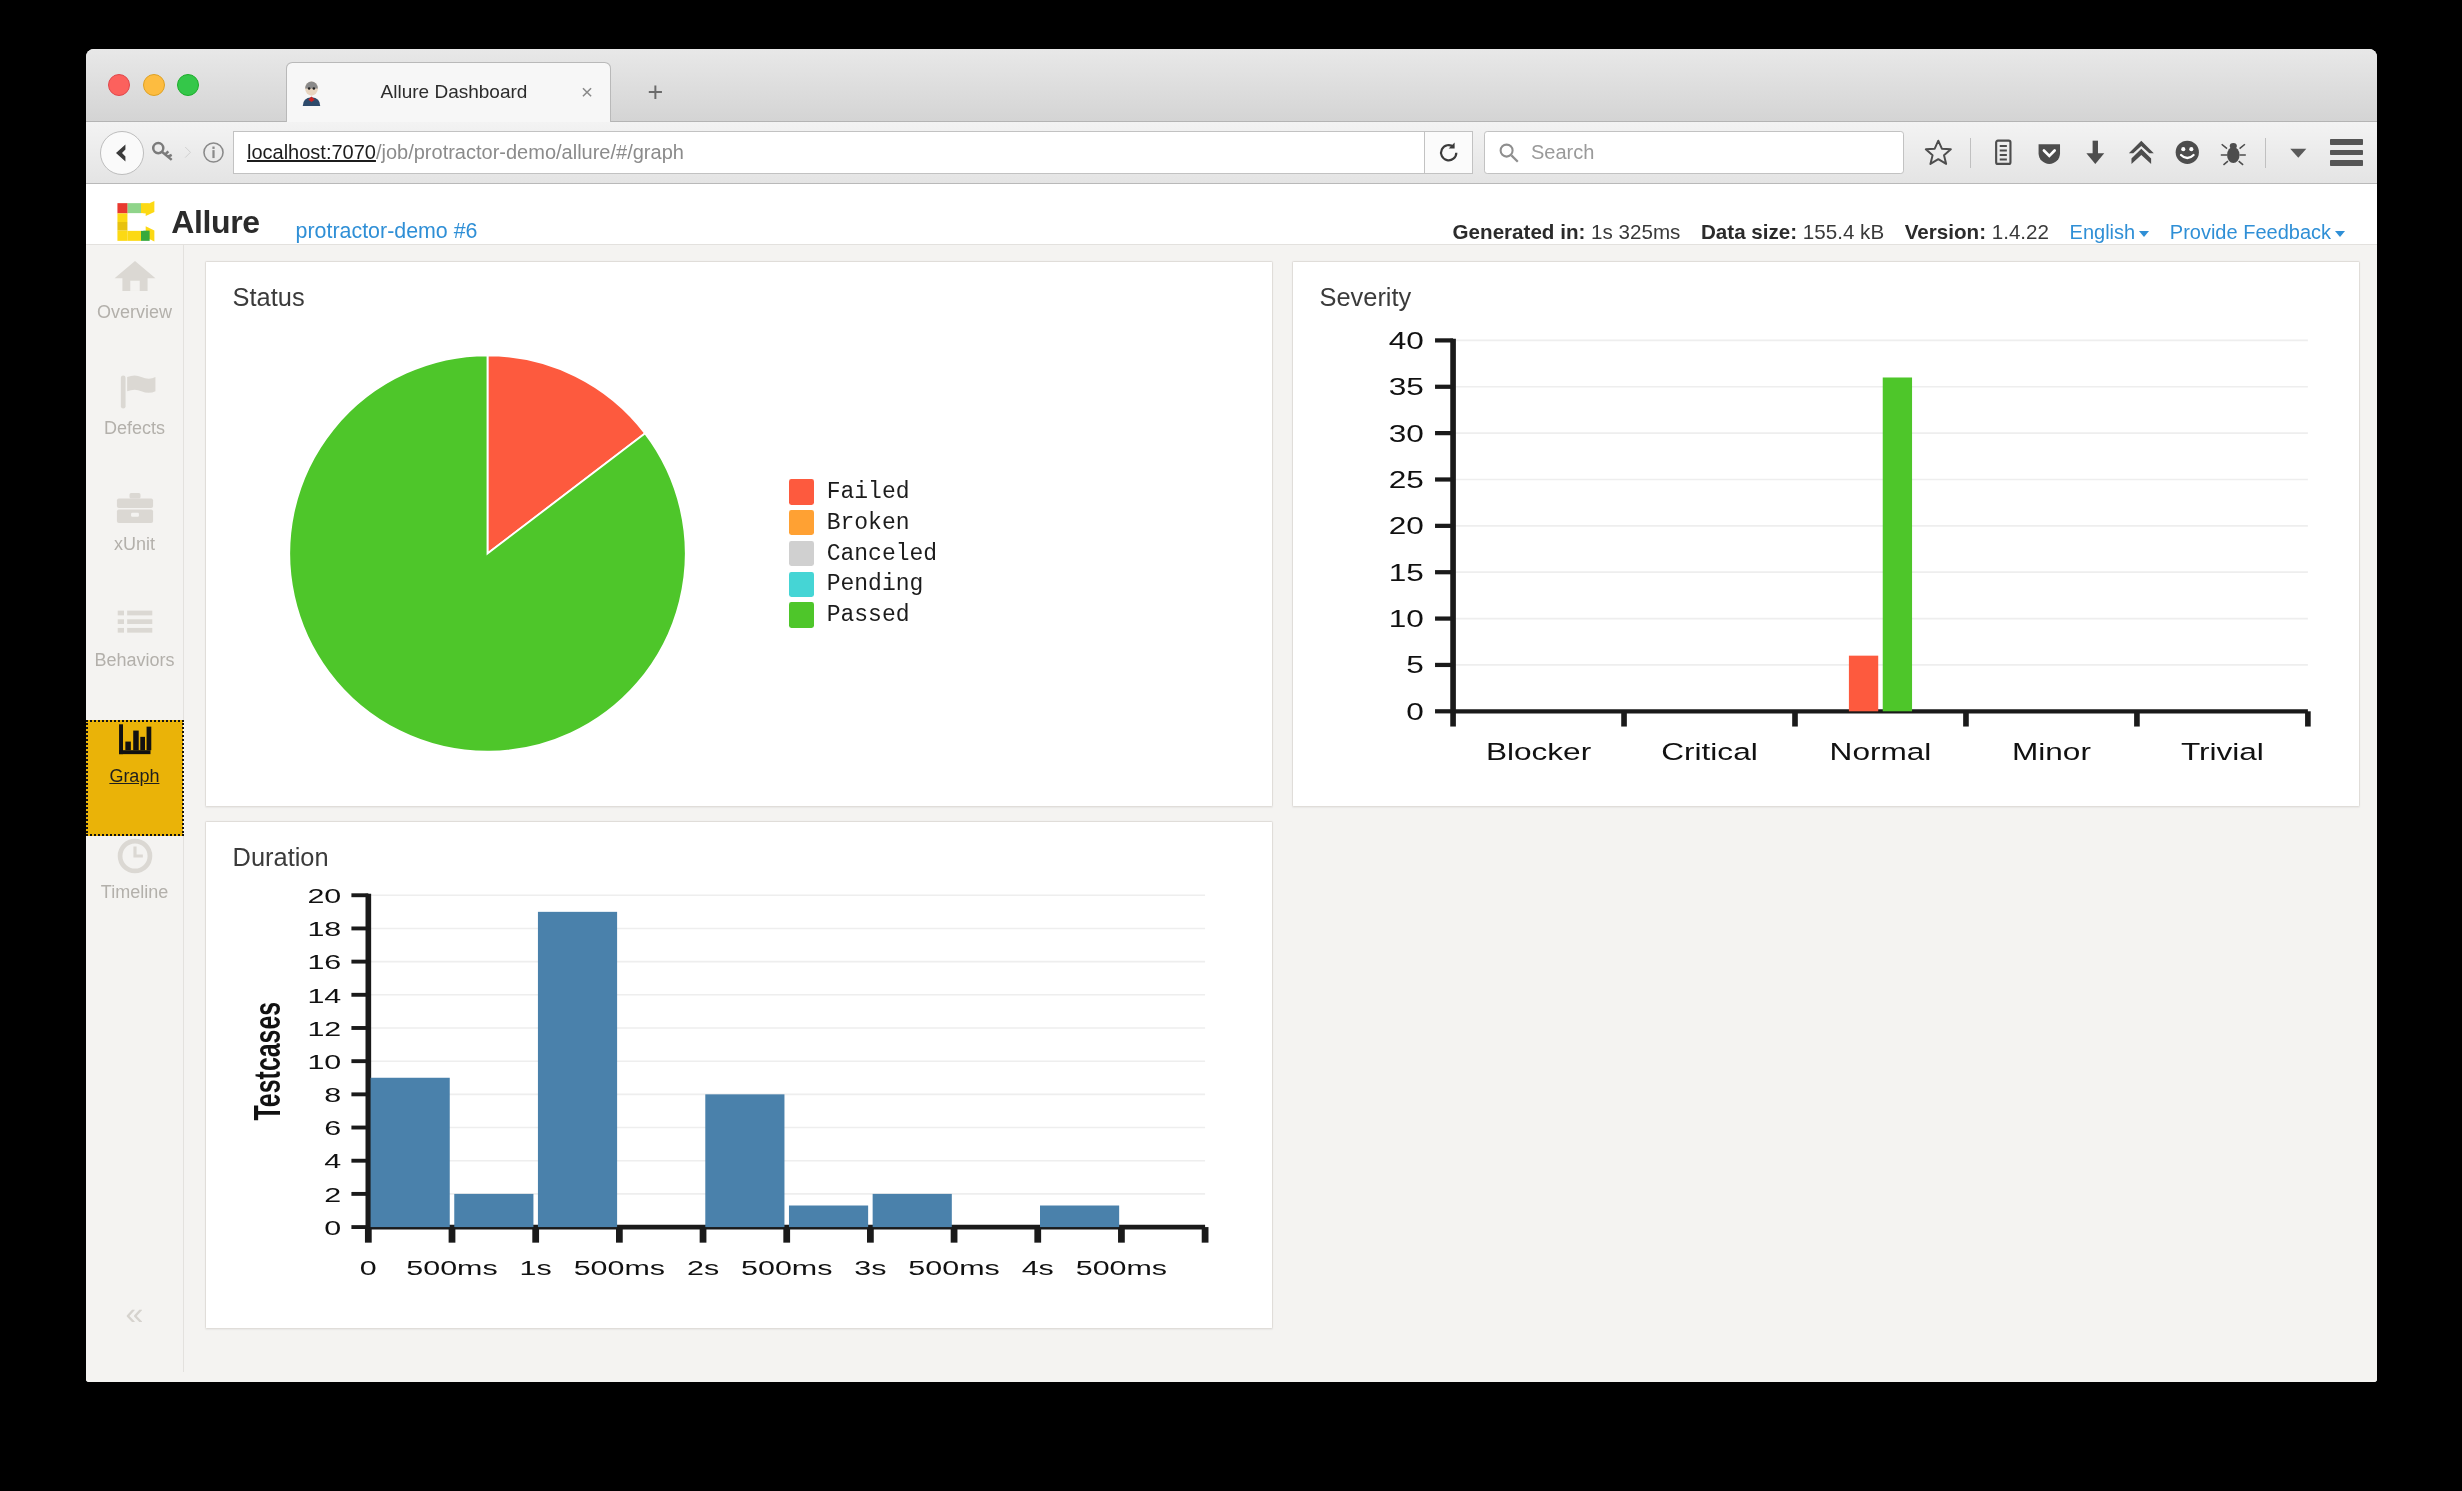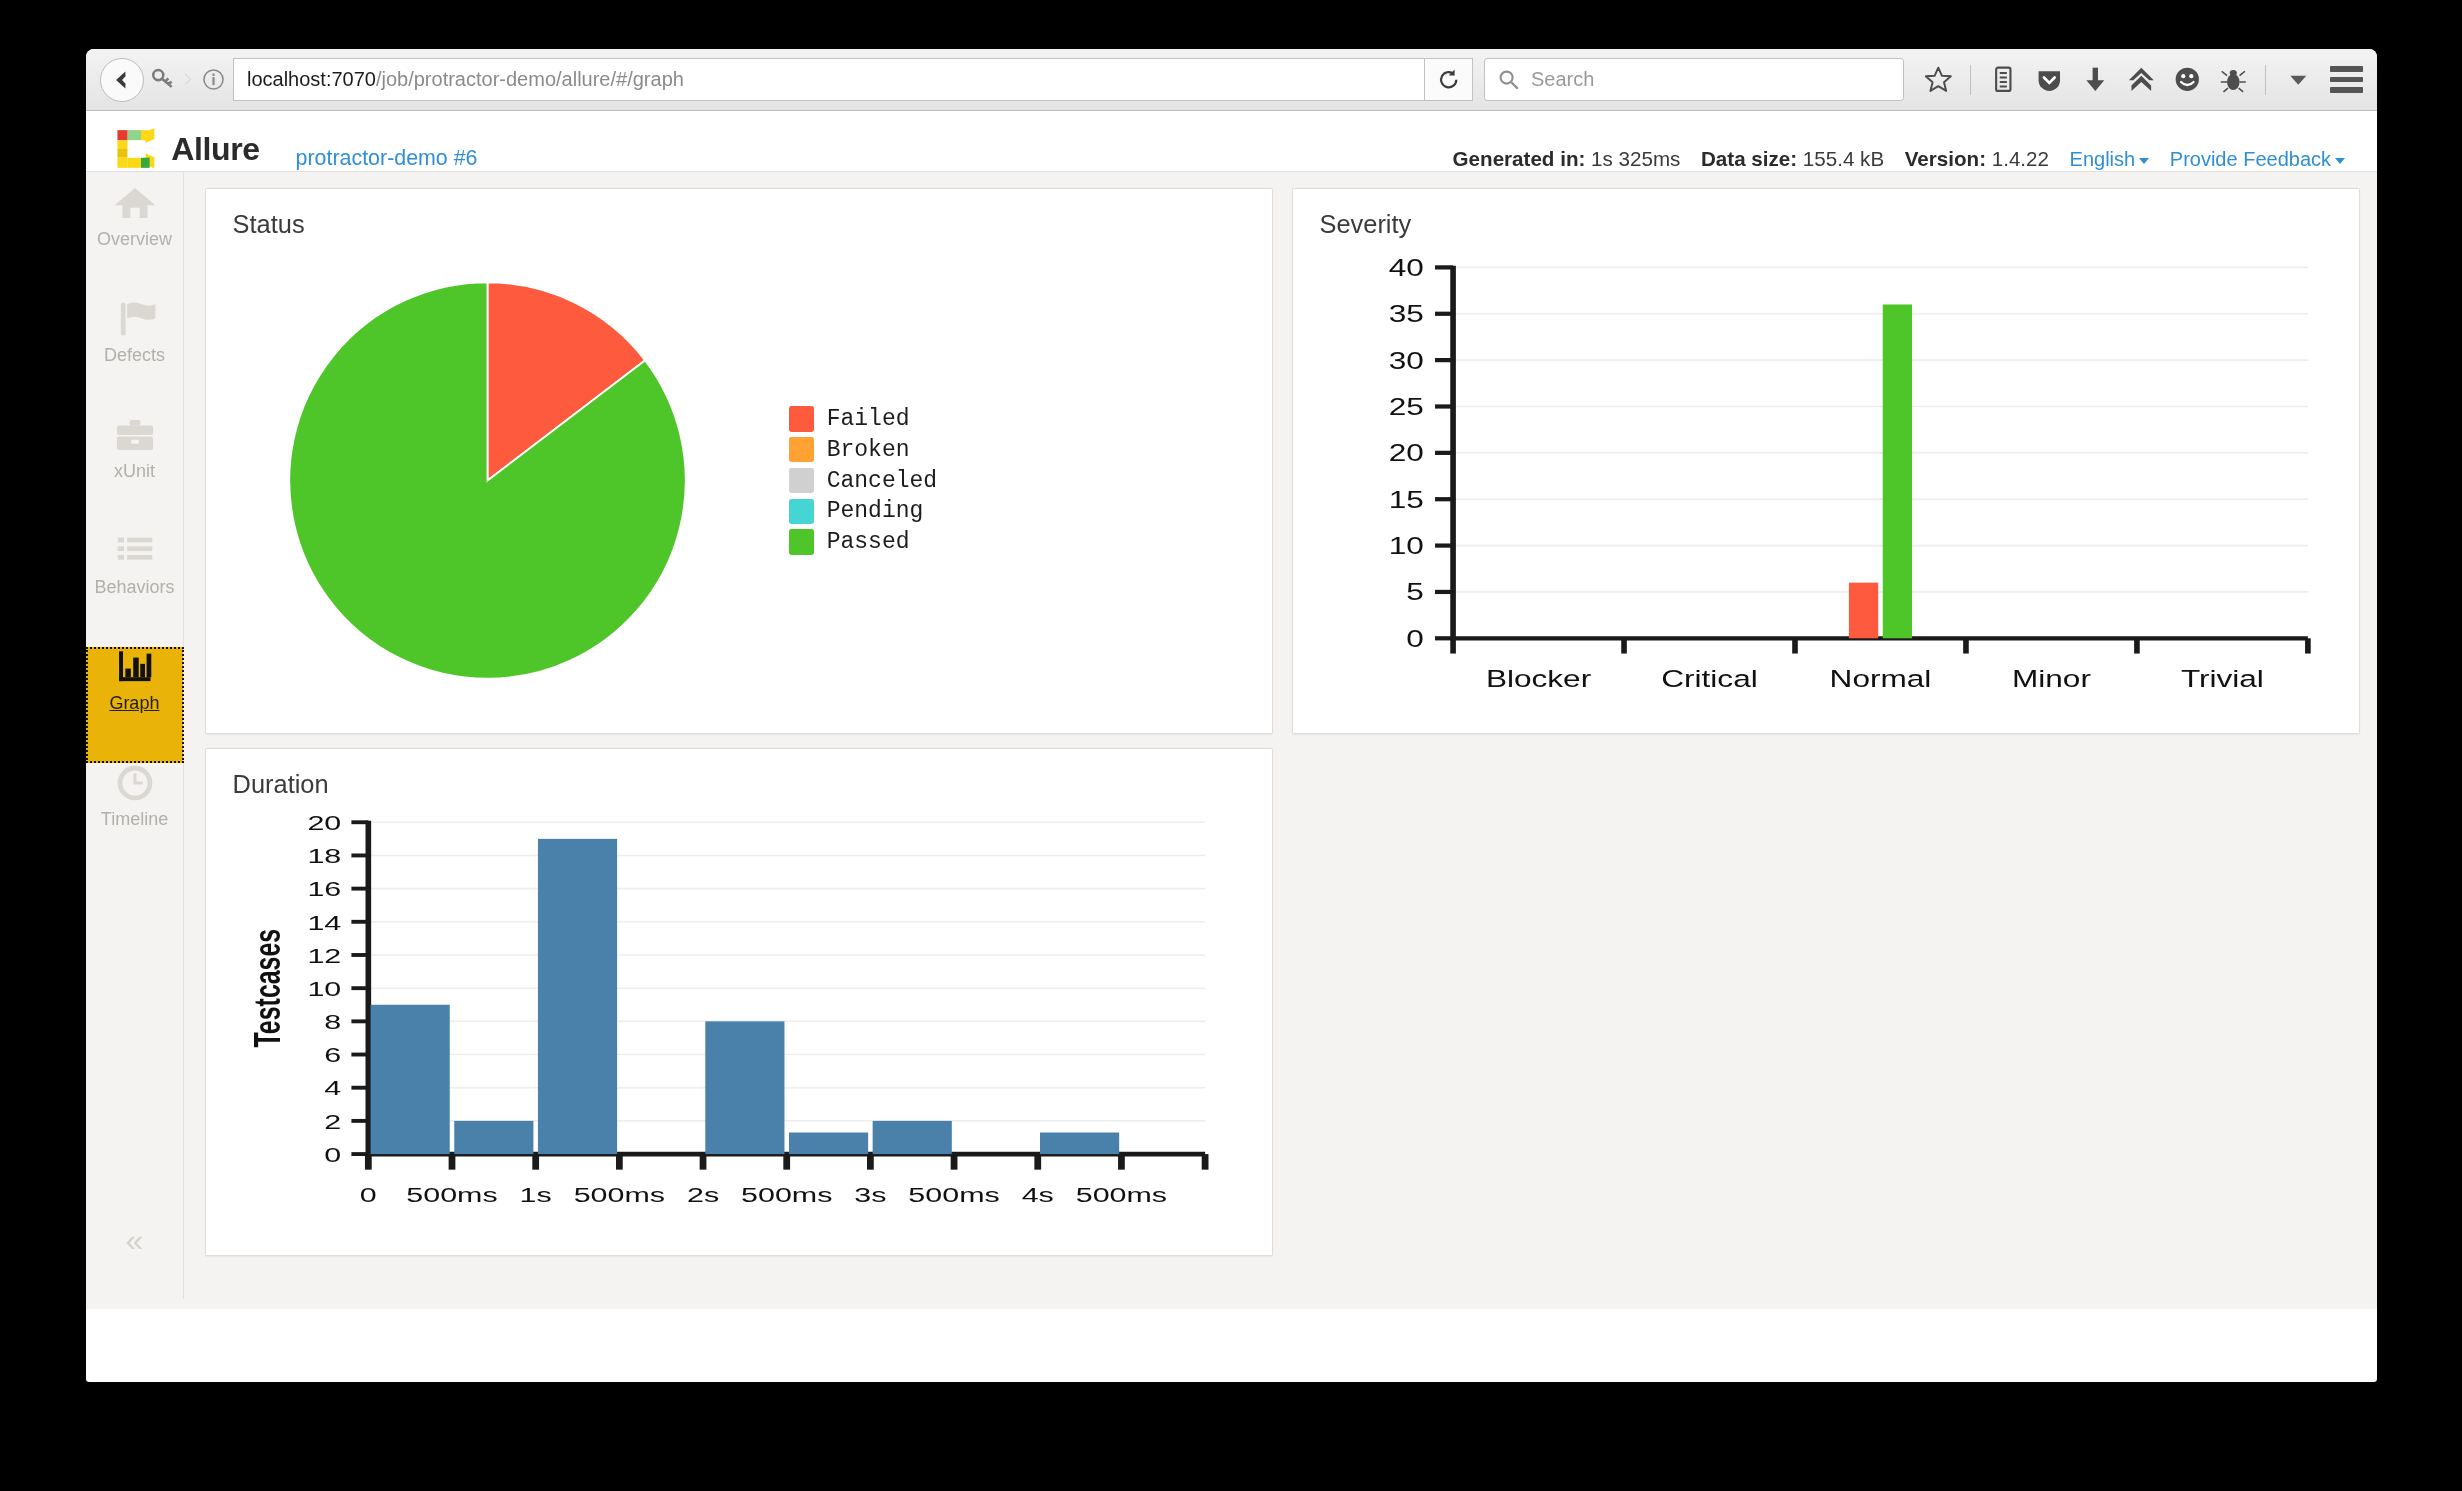--- a/index.html
+++ b/index.html
@@ -89,21 +89,21 @@
   .urlfield {
     flex: 1 1 auto; height: 43px;
     background: #ffffff;
     border: 0.8px solid #c2c2c2;
     margin-left: 6.3px; margin-right: 8px;
     display: flex; align-items: center;
     padding-left: 12.7px;
     font-size: 20px;
     overflow: hidden;
   }
-  .url-host { color: #1c1c1c; }
+  .url-host { color: #1c1c1c; text-decoration: underline; }
   .url-path { color: #8b8b8b; }
   .reload-btn {
     width: 48px; height: 43px;
     border: 0.8px solid #c2c2c2; border-left: none;
     background: #fbfbfb;
     display: flex; align-items: center; justify-content: center;
     flex: 0 0 auto;
     margin-left: -8px; margin-right: 11px;
   }
   .searchfield {
@@ -243,20 +243,44 @@
   .legend-label { font-size: 23px; color: #1c1c1c; font-family: Liberation Mono, monospace; }
 
   .chart-area { position: relative; width: 100%; height: calc(100% - 28.6px); }
   svg.chart { display: block; width: 100%; height: 100%; }
 </style>
 </head>
 <body>
 
 <div class="window">
 
+  <div class="titlebar">
+    <div class="traffic">
+      <div class="light red"></div>
+      <div class="light amber"></div>
+      <div class="light green"></div>
+    </div>
+
+    <div class="tab">
+      <span class="tab-favicon">
+        <svg viewBox="0 0 34 34" width="27" height="27">
+          <ellipse cx="17" cy="12" rx="8" ry="9" fill="#e8d5c0"></ellipse>
+          <path d="M9 12 a8 9 0 0 1 16 0 z" fill="#8a8a8a"></path>
+          <circle cx="14" cy="12" r="1.6" fill="#222"></circle>
+          <circle cx="20" cy="12" r="1.6" fill="#222"></circle>
+          <path d="M6 34 q0-10 11-11 q11 1 11 11 z" fill="#2d4a6b"></path>
+          <path d="M17 22 l4 4 l-4 3 l-4-3 z" fill="#cc2222"></path>
+        </svg>
+      </span>
+      <span class="tab-title">Allure Dashboard</span>
+      <span class="tab-close">×</span>
+    </div>
+
+    <div class="newtab">+</div>
+  </div>
 
   <div class="navbar">
     <div class="back-btn">
       <svg viewBox="0 0 28 28" width="24" height="24">
         <path d="M18 4 L7 14 L18 24 L18 18 L14 14 L18 10 Z" fill="#3b3b3b"></path>
       </svg>
     </div>
     <div class="idbox">
       <svg viewBox="0 0 34 34" width="28.6" height="28.6">
         <circle cx="11" cy="12" r="6" fill="none" stroke="#7b7b7b" stroke-width="3"></circle>

